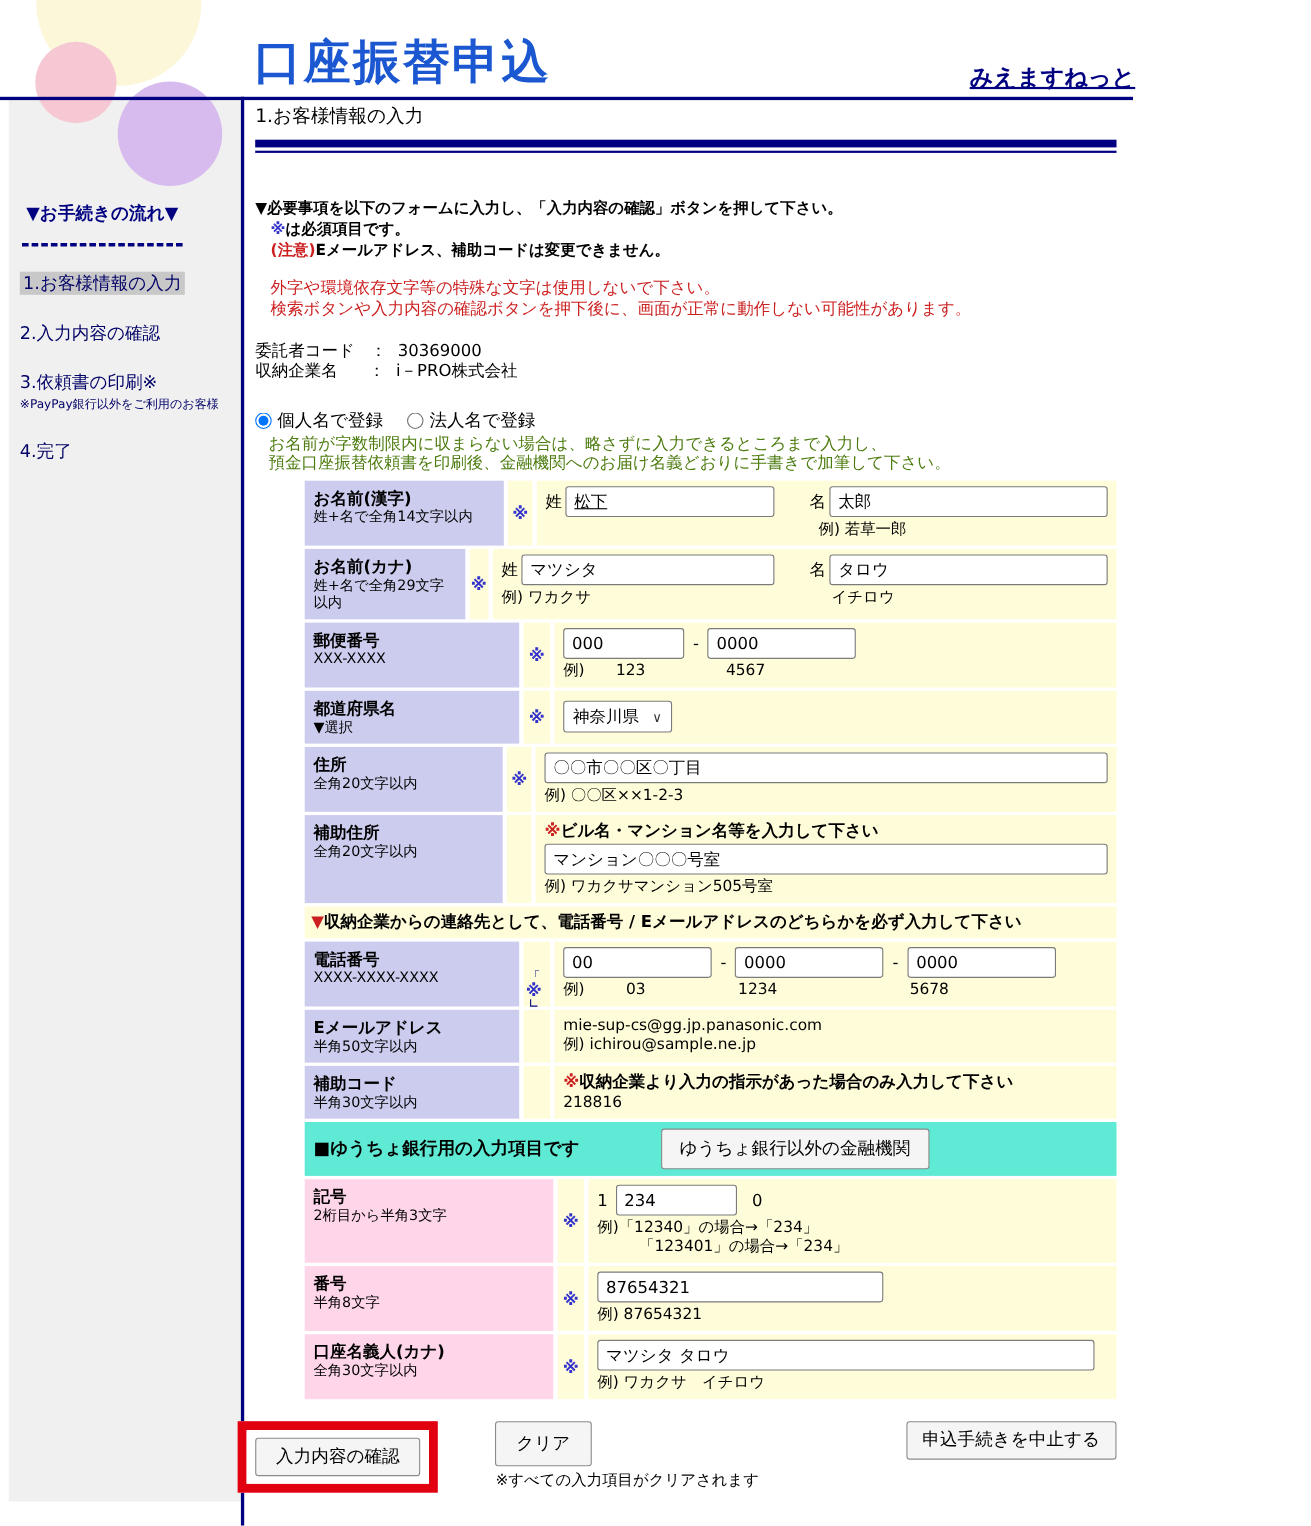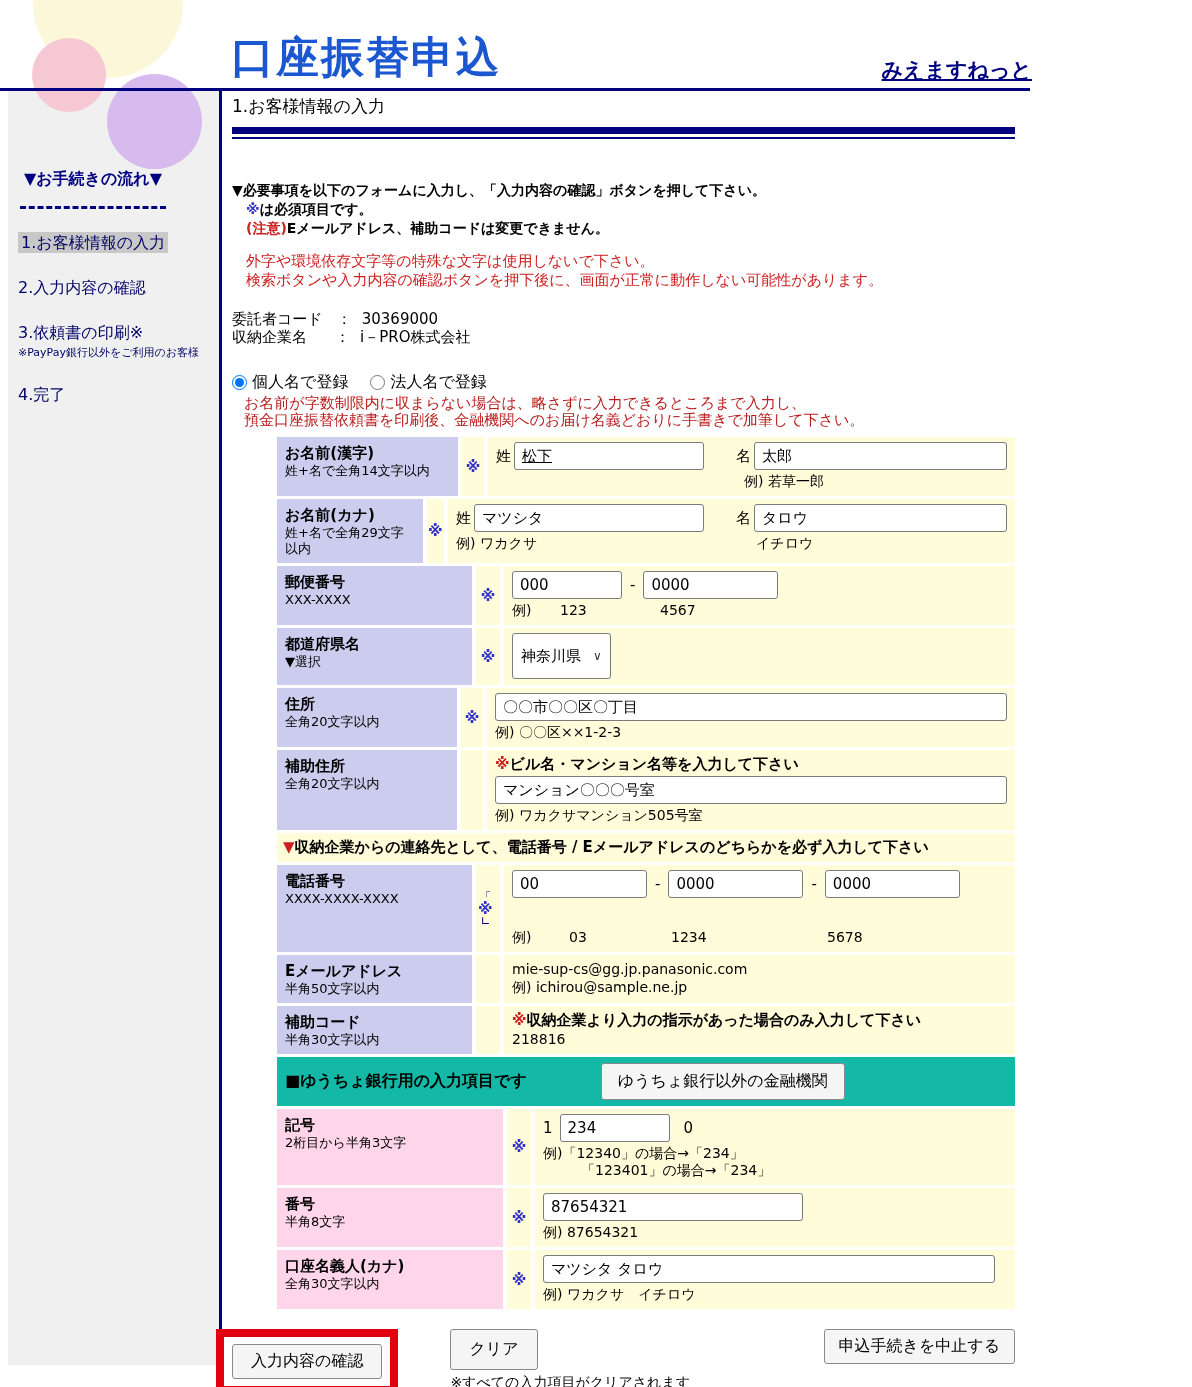--- a/index.html
+++ b/index.html
@@ -16,70 +16,70 @@
   
   .topline { position:absolute; left:0; top:88px; width:1030px; height:3px; background:#000080; z-index:2; }
   .vline   { position:absolute; left:219px; top:88px; width:3px; height:1299px; background:#000080; z-index:2; }
   
   .page-title { position:absolute; left:231px; top:36px; z-index:3;
     font-size:43px; font-weight:bold; color:#1b57d0; letter-spacing:2px; line-height:1; }
   .brand { position:absolute; left:820px; top:56px; width:212px; text-align:right; z-index:3;
     font-size:21px; font-weight:bold; color:#000080; text-decoration:underline; cursor:pointer; }
   
   .sidebar-bg { position:absolute; left:8px; top:91px; width:211px; height:1274px; background:#f0f0f0; z-index:0; }
-  .sidebar { position:absolute; left:8px; top:91px; width:168px; z-index:3; padding:78px 8px 0 10px; }
+  .sidebar { position:absolute; left:8px; top:106px; width:168px; z-index:3; padding:78px 8px 0 10px; }
   .flow-title { text-align:center; color:#000080; font-weight:bold; font-size:16px; }
   .dashes { border-top:3px dashed #000080; margin:16px 2px 0 2px; }
   .side-item { margin-top:24px; font-size:16px; color:#000066; }
   .side-item .hl-step { background:#c8c8c8; padding:1px 3px; }
   .side-note { font-size:11px; color:#000066; line-height:1.35; margin-top:2px; width:195px; }
   
   .main { position:absolute; left:232px; top:95px; width:783px; z-index:3; }
   .section-title { font-size:17px; line-height:22px; }
   .rule-thick { height:7px; background:#000080; margin-top:10px; }
   .rule-thin  { height:2px; background:#000080; margin-top:3px; }
   .intro { margin-top:42px; font-size:14px; font-weight:bold; line-height:19px; }
   .intro .ind { margin-left:14px; }
   .mark-blue { color:#3333cc; }
   .mark-red  { color:#cc2020; }
   .warns { margin-top:14px; margin-left:14px; color:#cc2020; font-size:15px; line-height:19px; }
   .company { margin-top:20px; font-size:15px; line-height:18px; }
   .company .sep { margin:0 10px 0 14px; }
   .radio-row { margin-top:26px; font-size:16px; display:flex; align-items:center; gap:22px; }
   .radio-row label { display:flex; align-items:center; gap:5px; cursor:pointer; }
   .radio-row input { width:15px; height:15px; }
-  .rednotes { margin-top:2px; margin-left:12px; color:#b91c1c; font-size:15px; line-height:17px; }
+  .rednotes { margin-top:2px; margin-left:12px; color:#4d7c0f; font-size:15px; line-height:17px; }
   
   .form { margin-top:8px;padding-left:45px; }
   .frow { display:flex; gap:4px; margin-bottom:3px; }
   .cell { }
   .cl { width:195px; background:#ccccee; padding:7px 8px 6px 8px; }
   .pinkrow .cl { width:226px; background:#ffd6e9; }
   .cr { width:24px; background:#fffcd9; display:flex; align-items:center; justify-content:center; position:relative; }
   .cv { flex:1; background:#fffcd9; padding:5px 8px 6px 8px; }
   .flabel { font-size:15px; font-weight:bold; line-height:19px; }
   .fsub { font-size:13px; line-height:16px; }
   .reqmark { color:#3333cc; font-weight:bold; font-size:15px; }
   .fline { display:flex; align-items:center; }
   .tin { height:28px; border:1px solid #7b7b7b; border-radius:3px; background:#fff;
     font-size:15px; padding:2px 7px; font-family:"DejaVu Sans", sans-serif; }
   .ex { font-size:14px; margin-top:3px; line-height:17px; }
   .ex span { display:inline-block; }
   .fieldlab { font-size:15px; margin-right:3px; }
   .dash { margin:0 8px; font-size:15px; }
   .banner { background:#fffcd9; padding:5px 6px; font-size:15px; font-weight:bold; line-height:19px; margin-bottom:3px; }
-  .pinkhead { background:#14b8a6; padding:6px 8px; display:flex; align-items:center; margin-bottom:3px; }
+  .pinkhead { background:#5eead4; padding:6px 8px; display:flex; align-items:center; margin-bottom:3px; }
   .pinkhead .ph-text { font-size:16px; font-weight:bold; }
   .btn { background:#f5f5f5; border:1px solid #8a8a8a; border-radius:3px;
     font-size:16px; padding:5px 14px; font-family:"DejaVu Sans", sans-serif; cursor:pointer; color:#000; }
   .pinkhead .btn { margin-left:74px; padding:7px 16px; }
   .bracket { position:absolute; left:2px; top:26px; display:flex; flex-direction:column;
     align-items:center; line-height:12px; font-size:12px; color:#000080; z-index:4; }
   .select-box { display:inline-flex; align-items:center; background:#fff; border:1px solid #7b7b7b;
-    border-radius:3px; height:46px; padding:2px 8px; font-size:15px; gap:12px; cursor:pointer; }
+    border-radius:3px; height:29px; padding:2px 8px; font-size:15px; gap:12px; cursor:pointer; }
   .select-box .chev { font-size:12px; color:#333; }
   .valtext { font-size:14px; line-height:18px; }
   .notetext { font-size:15px; font-weight:bold; line-height:19px; }
   
   .actions { display:flex; align-items:flex-start; margin-top:20px; }
   .hlbox { border:8px solid #e00010; padding:7px 8px; margin-left:-16px; background:#fff; }
   .hlbox .btn { padding:6px 18px; }
   .clear-col { margin-left:52px; }
   .clear-col .btn { padding:9px 18px; }
   .clear-note { font-size:14px; margin-top:4px; }
@@ -268,21 +268,21 @@
         </div>
       </div>
       <div class="cell cv">
         <div class="fline">
           <input class="tin" style="width: 135px;" value="00">
           <span class="dash">-</span>
           <input class="tin" style="width: 135px;" value="0000">
           <span class="dash">-</span>
           <input class="tin" style="width: 135px;" value="0000">
         </div>
-        <div class="ex"><span style="width:57px;">例)</span><span style="width:102px;">03</span><span style="width:156px;margin-top:28px;">1234</span><span>5678</span></div>
+        <div class="ex"><span style="width:57px;">例)</span><span style="width:102px;">03</span><span style="width:156px;">1234</span><span>5678</span></div>
       </div>
     </div>
 
     <div class="frow">
       <div class="cell cl">
         <div class="flabel">Eメールアドレス</div>
         <div class="fsub">半角50文字以内</div>
       </div>
       <div class="cell cr"></div>
       <div class="cell cv">

